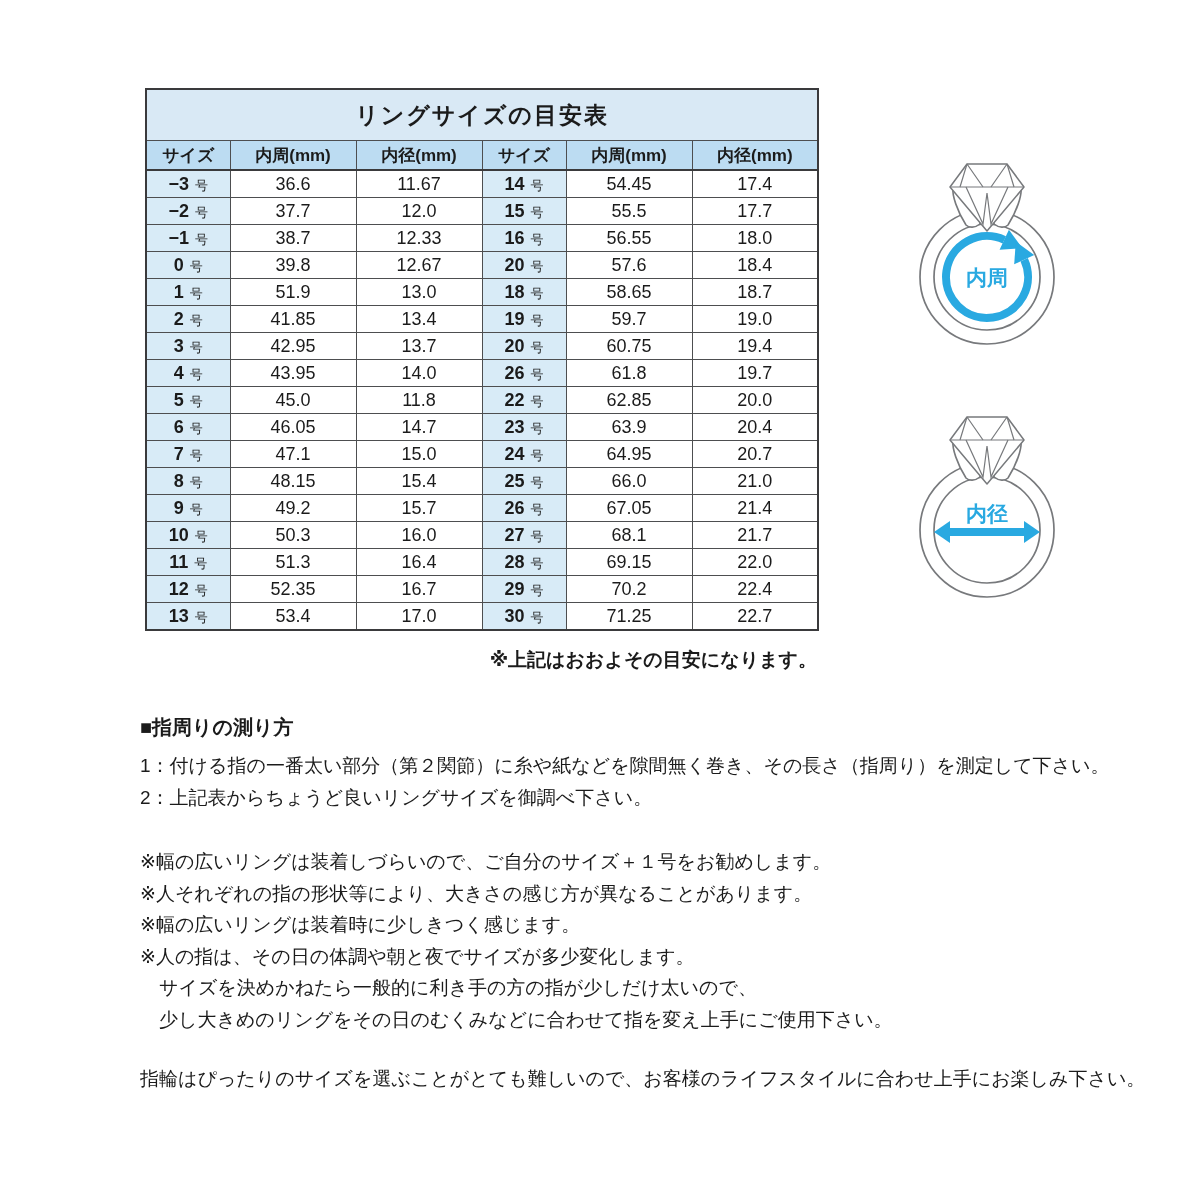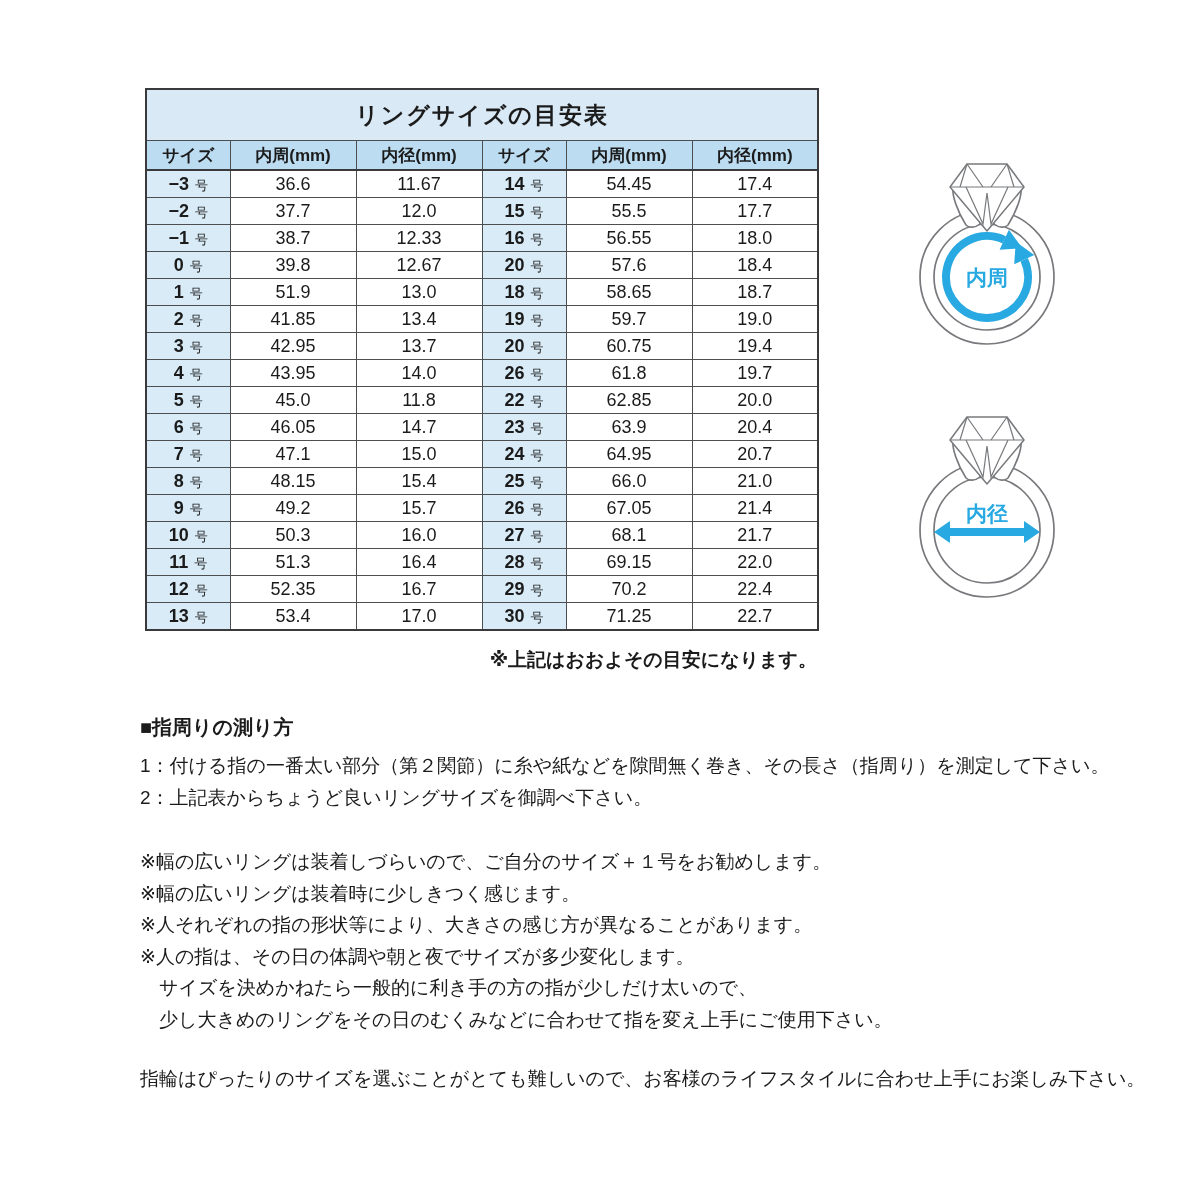--- a/index.html
+++ b/index.html
@@ -278,22 +278,22 @@
 
   <div class="heading">■指周りの測り方</div>
 
   <div class="steps">
     <div>1：付ける指の一番太い部分（第２関節）に糸や紙などを隙間無く巻き、その長さ（指周り）を測定して下さい。</div>
     <div>2：上記表からちょうど良いリングサイズを御調べ下さい。</div>
   </div>
 
   <div class="notes">
     <div>※幅の広いリングは装着しづらいので、ご自分のサイズ＋１号をお勧めします。</div>
+    <div>※人それぞれの指の形状等により、大きさの感じ方が異なることがあります。</div>
     <div>※幅の広いリングは装着時に少しきつく感じます。</div>
-    <div>※人それぞれの指の形状等により、大きさの感じ方が異なることがあります。</div>
     <div>※人の指は、その日の体調や朝と夜でサイズが多少変化します。</div>
     <div>　サイズを決めかねたら一般的に利き手の方の指が少しだけ太いので、</div>
     <div>　少し大きめのリングをその日のむくみなどに合わせて指を変え上手にご使用下さい。</div>
   </div>
 
   <div class="closing">指輪はぴったりのサイズを選ぶことがとても難しいので、お客様のライフスタイルに合わせ上手にお楽しみ下さい。</div>
 
 </div>
 
 </body></html>

